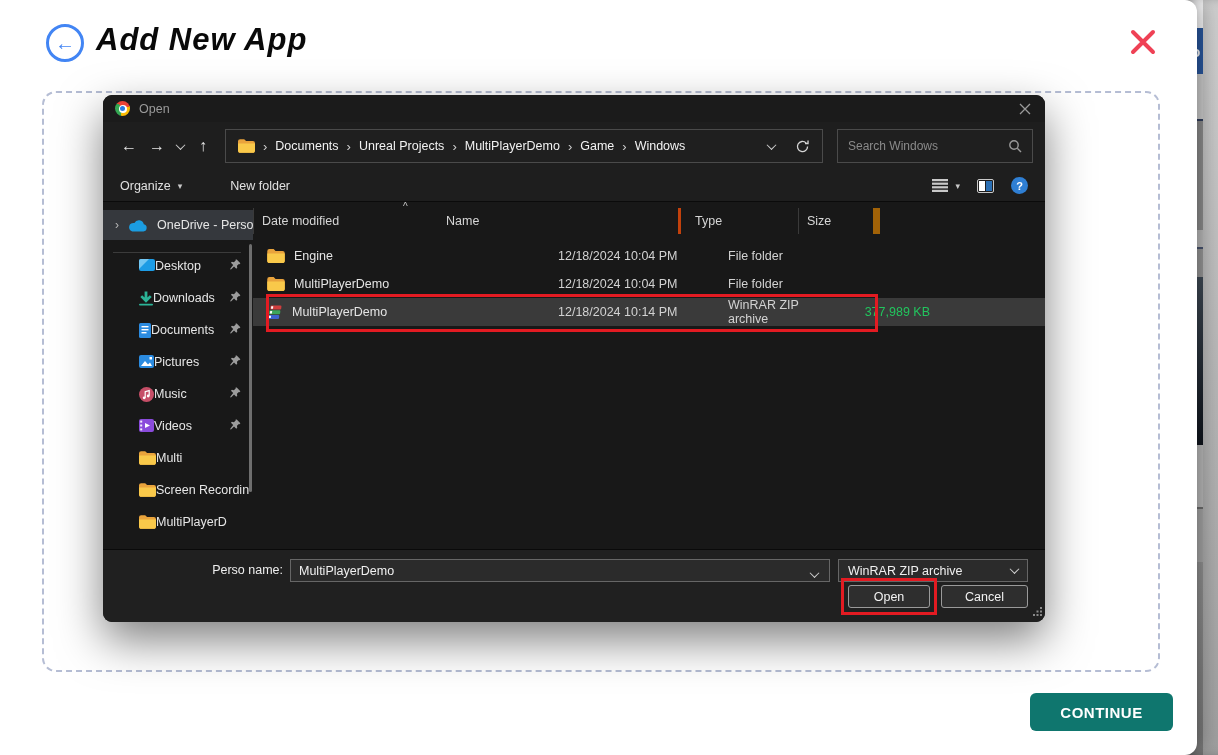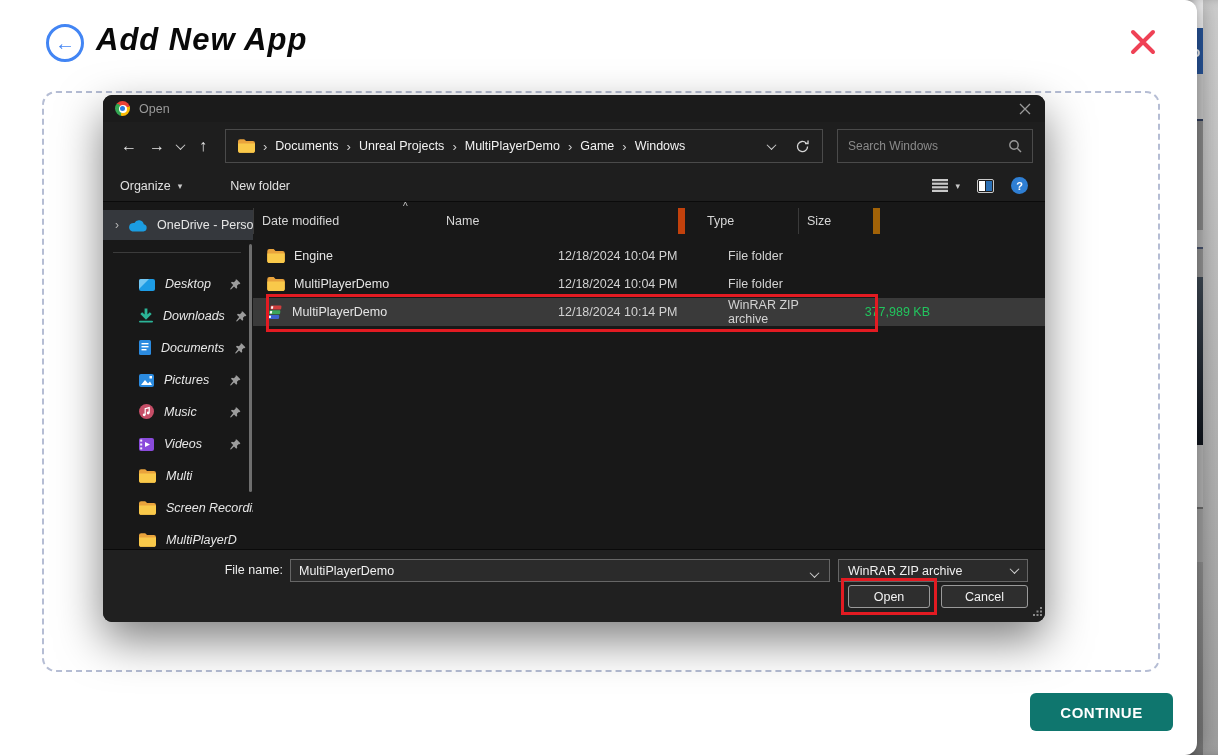--- a/index.html
+++ b/index.html
@@ -58,31 +58,31 @@
   .tool-btn { display:flex; align-items:center; gap:7px; color:#e0e0e0; font-size:12.5px; cursor:pointer; }
   .tool-caret { font-size:9px; color:#c9c9c9; }
   .toolbar-right { margin-left:auto; display:flex; align-items:center; gap:17px; }
   .help-badge { width:17px; height:17px; border-radius:50%; background:#2f7fd4; color:#fff; font-size:11px; font-weight:bold; display:flex; align-items:center; justify-content:center; cursor:pointer; }
 
   .dlg-main { flex:1; display:flex; background:#181818; overflow:hidden; position:relative; }
   .sidebar { width:150px; flex:none; position:relative; overflow:hidden; }
   .sb-onedrive { height:30px; margin-top:8px; background:#35383d; display:flex; align-items:center; gap:9px; padding-left:12px; white-space:nowrap; overflow:hidden; cursor:pointer; }
   .sb-expander { color:#b5b5b5; font-size:12px; }
   .sb-divider { height:1px; background:#3b3b3b; margin:12px 12px 6px 10px; }
-  .sb-item { height:32px; display:flex; align-items:flex-end; gap:10px; padding-left:36px; padding-right:12px; white-space:nowrap; overflow:hidden; cursor:pointer;font-style:italic; }
+  .sb-item { height:32px; display:flex; align-items:flex-start; padding-left:36px; padding-right:12px; white-space:nowrap; overflow:hidden; cursor:pointer; }
   .sb-label { font-size:12.5px; color:#e6e6e6; }
   .sb-item .pin { margin-left:auto; flex:none; }
   .sb-scroll { position:absolute; right:1px; top:42px; width:3px; height:248px; background:#6e6e6e; border-radius:2px; cursor:pointer; }
 
   .filearea { flex:1; position:relative; }
   .cols { display:flex; height:26px; margin-top:6px; align-items:center; color:#d6d6d6; font-size:12.5px; position:relative; }
   .col { height:26px; display:flex; align-items:center; cursor:pointer; }
   .col-name { width:277px; padding-left:45px; }
   .col-date { width:148px; padding-left:8px;  border-left:1px solid #3a3a3a; }
-  .col-type { width:120px; padding-left:22px; border-left:7px solid #c2410c; }
+  .col-type { width:120px; padding-left:14px; border-left:3px solid #c2410c; }
   .col-size { width:82px;  padding-left:8px;  border-left:1px solid #3a3a3a; border-right:7px solid #a16207; }
   .sort-ind { position:absolute; left:150px; top:-7px; font-size:10px; color:#c8c8c8; }
 
   .rows { margin-top:8px; }
   .frow { height:28px; display:flex; align-items:center; color:#e4e4e4; font-size:12.5px; cursor:pointer;gap:20px; }
   .frow.selected { background:#3a3a3a; }
   .c-name { width:277px; display:flex; align-items:center; gap:9px; padding-left:14px; }
   .c-date { width:148px; padding-left:8px;  color:#d2d2d2; }
   .c-type { width:120px; padding-left:10px; color:#d2d2d2; }
   .c-size { width:82px;  text-align:right; padding-right:10px; color:#22c55e; }
@@ -422,21 +422,21 @@
             <span class="c-type">WinRAR ZIP archive</span>
             <span class="c-size">377,989 KB</span>
           </div>
         </div>
 
         <div class="red-row-box"></div>
       </div>
     </div>
 
     <div class="dlg-footer">
-      <span class="fn-label">File name:</span>
+      <span class="fn-label">Perso name:</span>
       <input class="fn-input" value="MultiPlayerDemo" style="">
       <span class="fn-chev"><span class="chev"></span></span>
       <span class="ft-combo">
         <span>WinRAR ZIP archive</span>
         <span class="chev"></span>
       </span>
       <span class="dlg-btn btn-open">Open</span>
       <span class="dlg-btn btn-cancel">Cancel</span>
       <span class="red-open-box"></span>
       <span class="grip">

